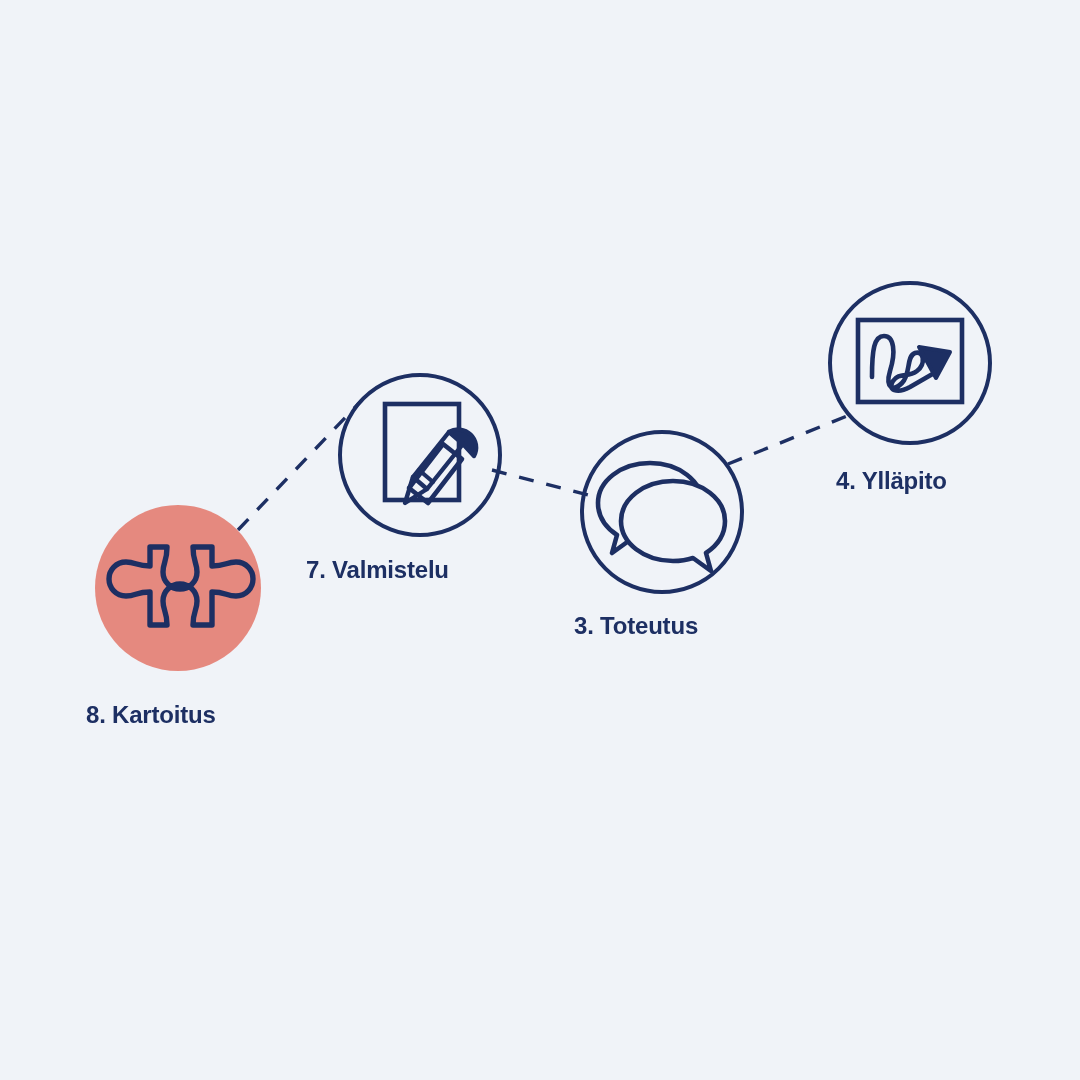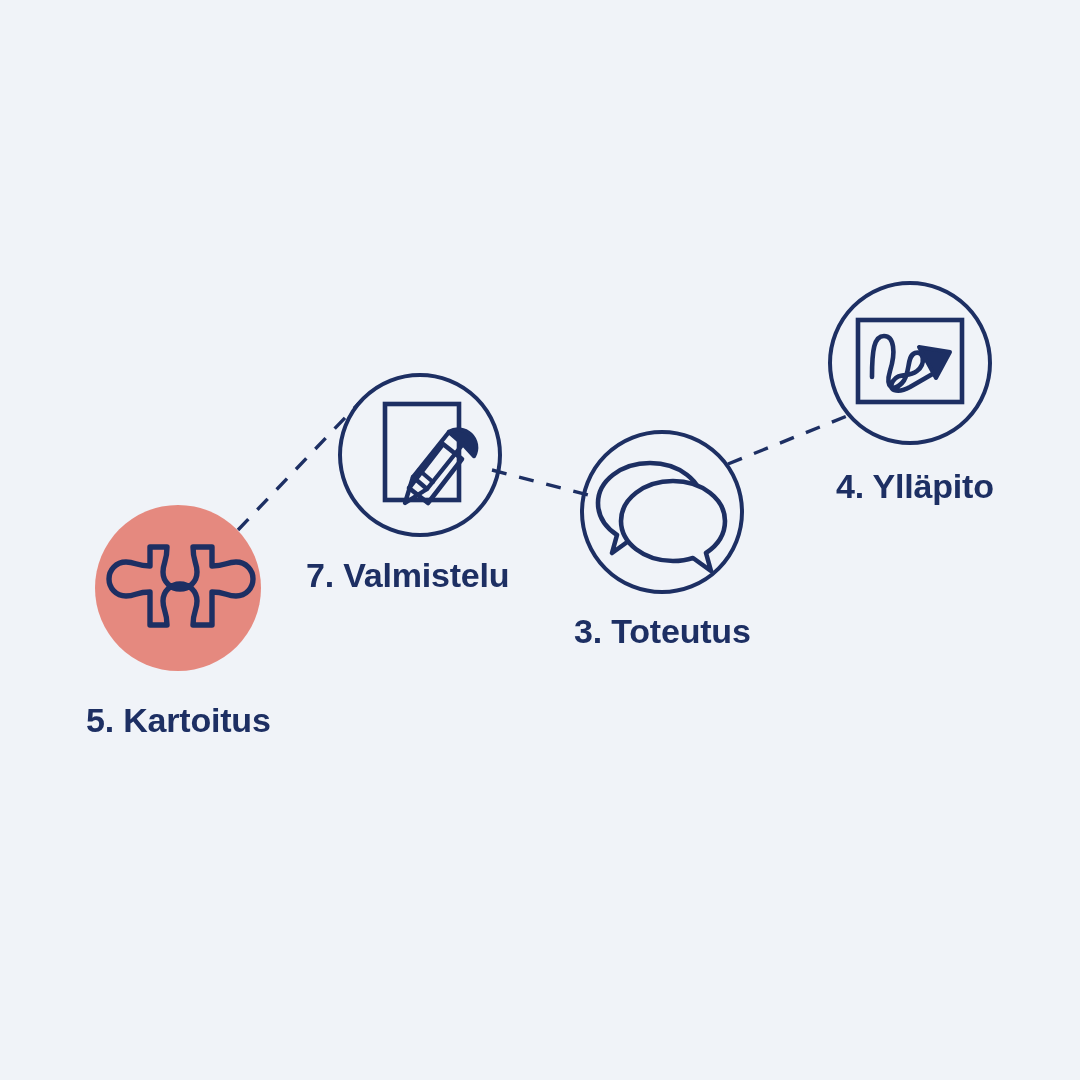--- a/index.html
+++ b/index.html
@@ -24,21 +24,21 @@
     position: absolute;
     left: 0;
     top: 0;
     width: 1080px;
     height: 1080px;
     display: block;
   }
   .step-label {
     position: absolute;
     color: #1d2f63;
-    font-size: 34px;
+    font-size: 24px;
     font-weight: 700;
     letter-spacing: -0.2px;
     white-space: nowrap;
     line-height: 1;
   }
   #label-1 { left: 86px;  top: 703px; }
   #label-2 { left: 306px; top: 558px; }
   #label-3 { left: 574px; top: 614px; text-align: center; }
   #label-4 { left: 836px; top: 469px; }
 </style>
@@ -145,18 +145,18 @@
                  C 924 350 926 364 917 371
                  C 908 378 899 372 893 381
                  C 887 390 897 394 910 387
                  L 936 372" fill="none" stroke="#1d2f63" stroke-width="4.6" stroke-linecap="round" stroke-linejoin="round"></path>
         <path d="M 919 347 L 950 352 L 936 378 Z" fill="#1d2f63" stroke="#1d2f63" stroke-width="4" stroke-linejoin="round"></path>
       </g>
     </g>
 
   </svg>
 
-  <div class="step-label" id="label-1" style="left: 86px; top: 703px; color: rgb(29, 47, 99);">5. Kartoitus</div>
+  <div class="step-label" id="label-1" style="left: 86px; top: 703px; color: rgb(29, 47, 99);">8. Kartoitus</div>
   <div class="step-label" id="label-2" style="left: 306px; top: 558px; color: rgb(29, 47, 99);">7. Valmistelu</div>
   <div class="step-label" id="label-3" style="left: 574px; top: 614px; color: rgb(29, 47, 99);">3. Toteutus</div>
   <div class="step-label" id="label-4" style="left: 836px; top: 469px; color: rgb(29, 47, 99);">4. Ylläpito</div>
 
 </div>
 
 </body></html>

